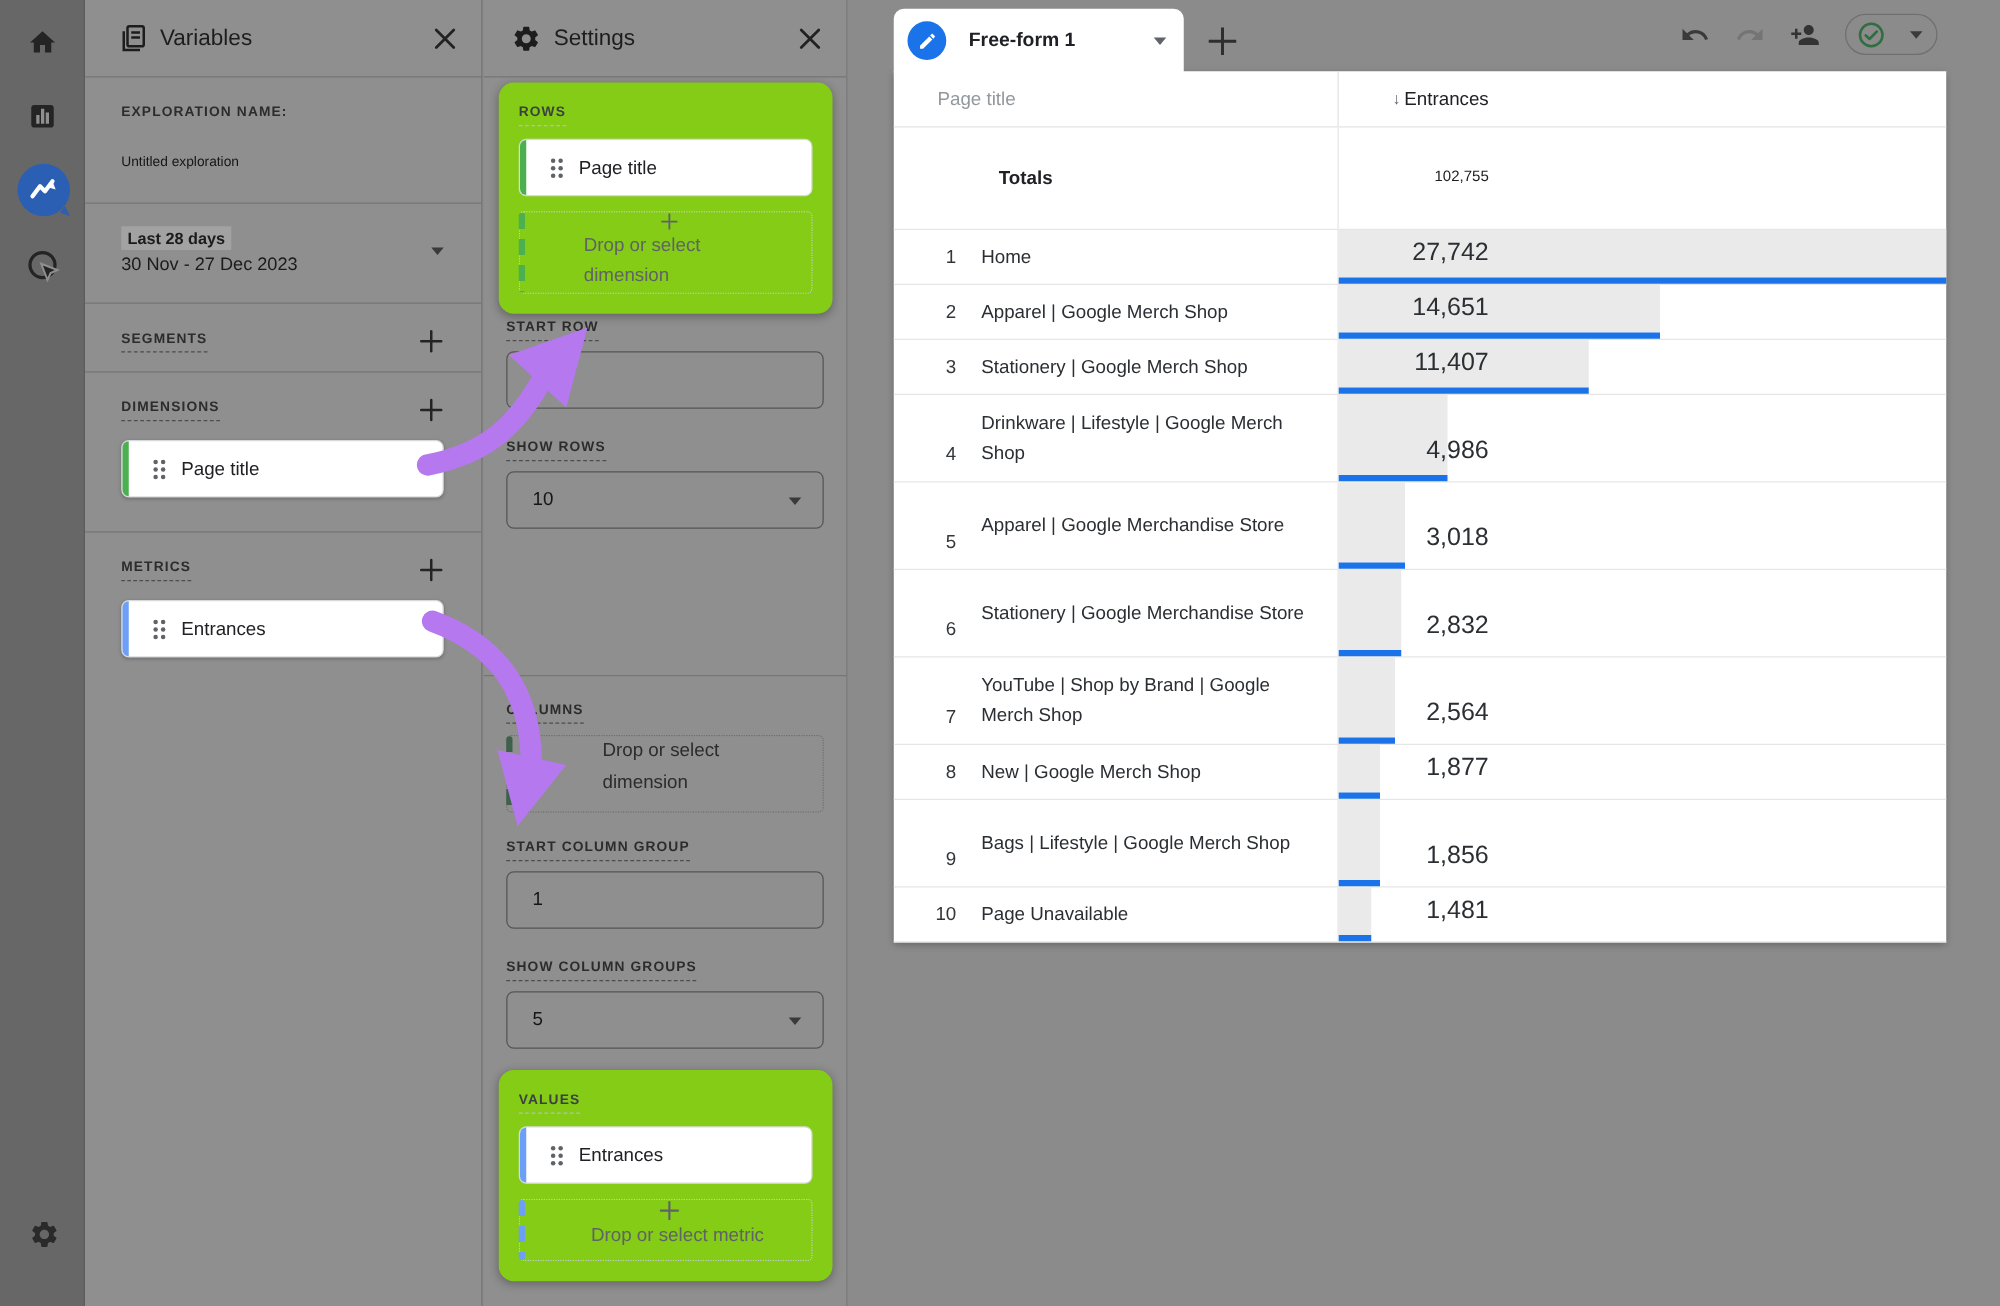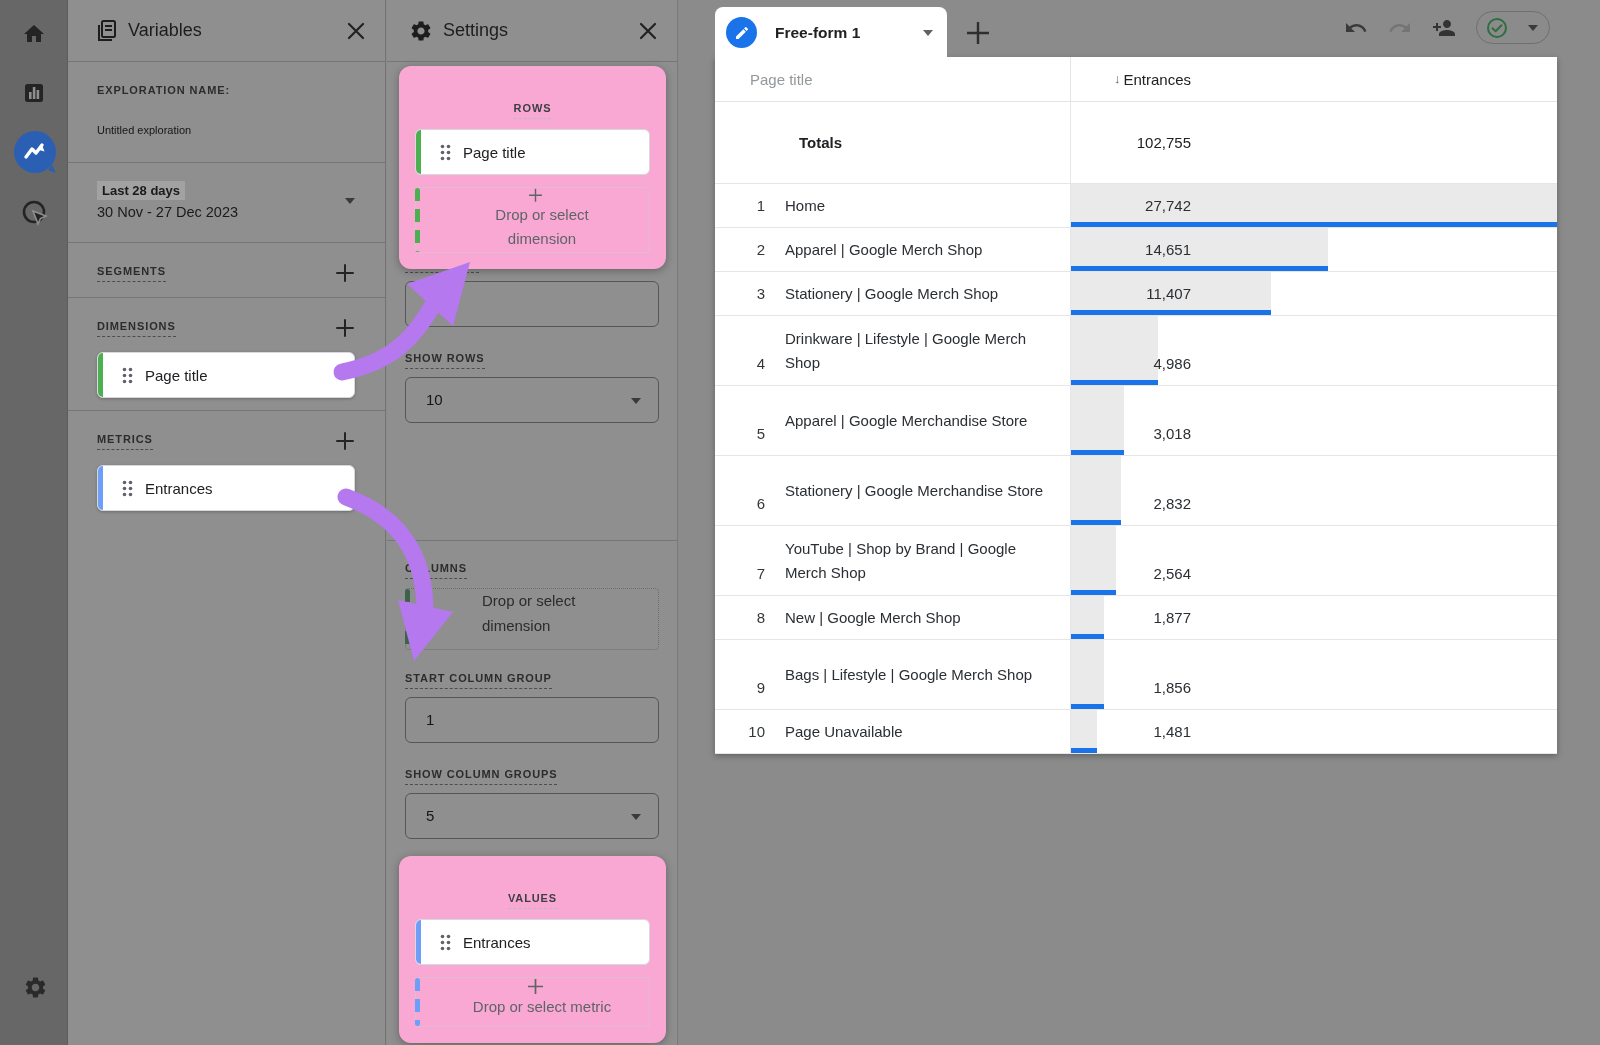--- a/index.html
+++ b/index.html
@@ -32,21 +32,21 @@
   .chip { position:relative; background:#fff; border:1px solid #d7dadd; border-radius:6px; height:46px; display:flex; align-items:center; padding-left:24px; cursor:grab; box-shadow:0 1px 3px rgba(0,0,0,.25); }
   .chip .edge { position:absolute; left:0; top:0; bottom:0; width:5px; border-radius:6px 0 0 6px; }
   .chip .dots { margin-right:12px; }
   .chip .chip-label { font-size:15px; color:#202124; }
   .var-chip { margin-top:14px; }
   
   .sgroup { position:absolute; left:18px; right:18px; }
   .sinput { position:relative; margin-top:8px; height:46px; border:1.5px solid #565656; border-radius:6px; font-size:15px; color:#161616; line-height:43px; padding-left:20px; cursor:pointer; }
   .sinput .caret { position:absolute; right:17px; top:20px; }
   .sdivider { position:absolute; left:0; right:0; height:1px; background:#767676; }
-  .card { position:absolute; left:12px; right:11px; background:#f9a8d4; border-radius:12px; box-shadow:0 2px 8px rgba(0,0,0,.3); padding:32px 16px 16px; z-index:3;text-align:center; }
+  .card { position:absolute; left:12px; right:11px; background:#84cc16; border-radius:12px; box-shadow:0 2px 8px rgba(0,0,0,.3); padding:14px 16px 16px; z-index:3; }
   .card-label { display:inline-block; font-size:11px; font-weight:bold; letter-spacing:.9px; color:#3c4043; border-bottom:1px dashed #b9bdc1; padding-bottom:4px; }
   .card .chip { box-shadow:none; margin-top:10px; }
   .dropzone { position:relative; margin-top:12px; border:1.5px dotted #c9cdd1; border-radius:4px; display:flex; align-items:center; padding-left:19px;flex-direction:column; }
   .dropzone .dz-text { font-size:15px; color:#5f6368; line-height:1.65; }
   .dropzone .pl { margin-right:14px; }
   .dz-edge { position:absolute; left:-1.5px; top:0; bottom:0; width:5px; border-radius:3px; }
   .dz-green { background:repeating-linear-gradient(180deg,#4caf50 0 13px,transparent 13px 21px); }
   .dz-blue { background:repeating-linear-gradient(180deg,#6d9ef8 0 13px,transparent 13px 21px); }
   .dz-green-dim { background:repeating-linear-gradient(180deg,#3d614a 0 13px,transparent 13px 21px); }
   .dropzone.dim { border-color:#6d6d6d; }
@@ -68,23 +68,23 @@
   .t-header .h2 { width:487px; border-left:1px solid #e4e4e4; height:100%; display:flex; align-items:center; }
   .t-header .h2 .hbox { width:120px; display:flex; justify-content:flex-end; align-items:center; font-size:15px; color:#202124; }
   .sort-arrow { font-size:13px; color:#5f6368; margin-right:3px; position:relative; top:-1px; }
   .t-row, .t-totals { display:flex; border-bottom:1px solid #e6e6e6; }
   .t-totals { height:82px; }
   .t-num { width:50px; display:flex; justify-content:flex-end; align-items:flex-end; padding-bottom:13px; font-size:15px; color:#33373a; }
   .t-title { flex:1; display:flex; align-items:center; padding:0 14px 0 20px; font-size:15px; color:#2b2f33; line-height:1.55; }
   .t-val { position:relative; width:487px; border-left:1px solid #e6e6e6; }
   .t-val .bar { position:absolute; left:0; top:0; bottom:5px; background:#eaeaea; }
   .t-val .barline { position:absolute; left:0; bottom:0; height:5px; background:#1a73e8; }
-  .t-val .vtext { position:absolute; left:0; bottom:13px; width:120px; text-align:right; font-size:15px; color:#2b2f33; }
+  .t-val .vtext { position:absolute; left:0; bottom:13px; width:120px; text-align:right; font-size:20px; color:#2b2f33; }
   .t-totals .t-title { font-weight:bold; padding-left:34px; color:#202124; }
-  .t-totals .vtext { position:absolute; left:0; top:50%; margin-top:-9px; width:120px; text-align:right; font-size:15px; color:#202124; }
+  .t-totals .vtext { position:absolute; left:0; top:50%; margin-top:-9px; width:120px; text-align:right; font-size:12px; color:#202124; }
   
   #arrows { position:absolute; left:0; top:0; width:1600px; height:1045px; z-index:9; pointer-events:none; }
 </style>
 </head>
 <body>
 
 <div class="rail">
   <div class="ricon" style="top:22px">
     <svg viewBox="0 0 24 24" width="24" height="24" fill="#242424">
         <path d="M10 20v-6h4v6h5v-8h3L12 3 2 12h3v8z"></path>
@@ -146,21 +146,21 @@
     </div>
   </div>
   <div class="vsec" style="padding-top:20px; padding-bottom:14px">
     <div class="sec-head">
       <span class="dim-label">SEGMENTS</span>
       <svg class="plus-ic" viewBox="0 0 20 20">
           <path d="M10 2 V18 M2 10 H18" stroke="#242424" stroke-width="2" stroke-linecap="round"></path>
         </svg>
     </div>
   </div>
-  <div class="vsec" style="padding-top:20px; padding-bottom:12px">
+  <div class="vsec" style="padding-top:20px; padding-bottom:27px">
     <div class="sec-head">
       <span class="dim-label">DIMENSIONS</span>
       <svg class="plus-ic" viewBox="0 0 20 20">
           <path d="M10 2 V18 M2 10 H18" stroke="#242424" stroke-width="2" stroke-linecap="round"></path>
         </svg>
     </div>
     <div class="chip var-chip">
       <span class="edge" style="background:#4caf50"></span>
       <svg class="dots" width="11" height="17" viewBox="0 0 11 17">
           <g fill="#5f6368">

